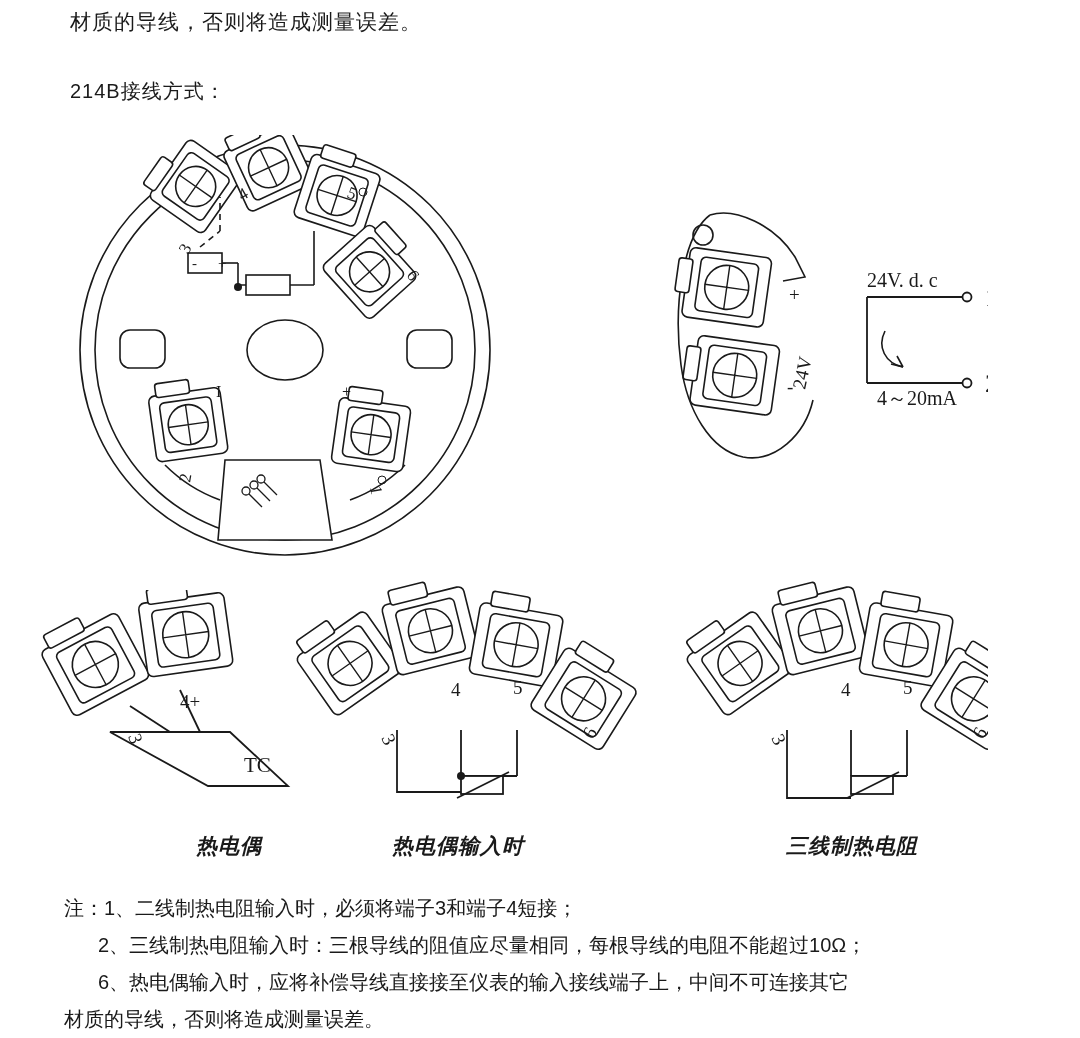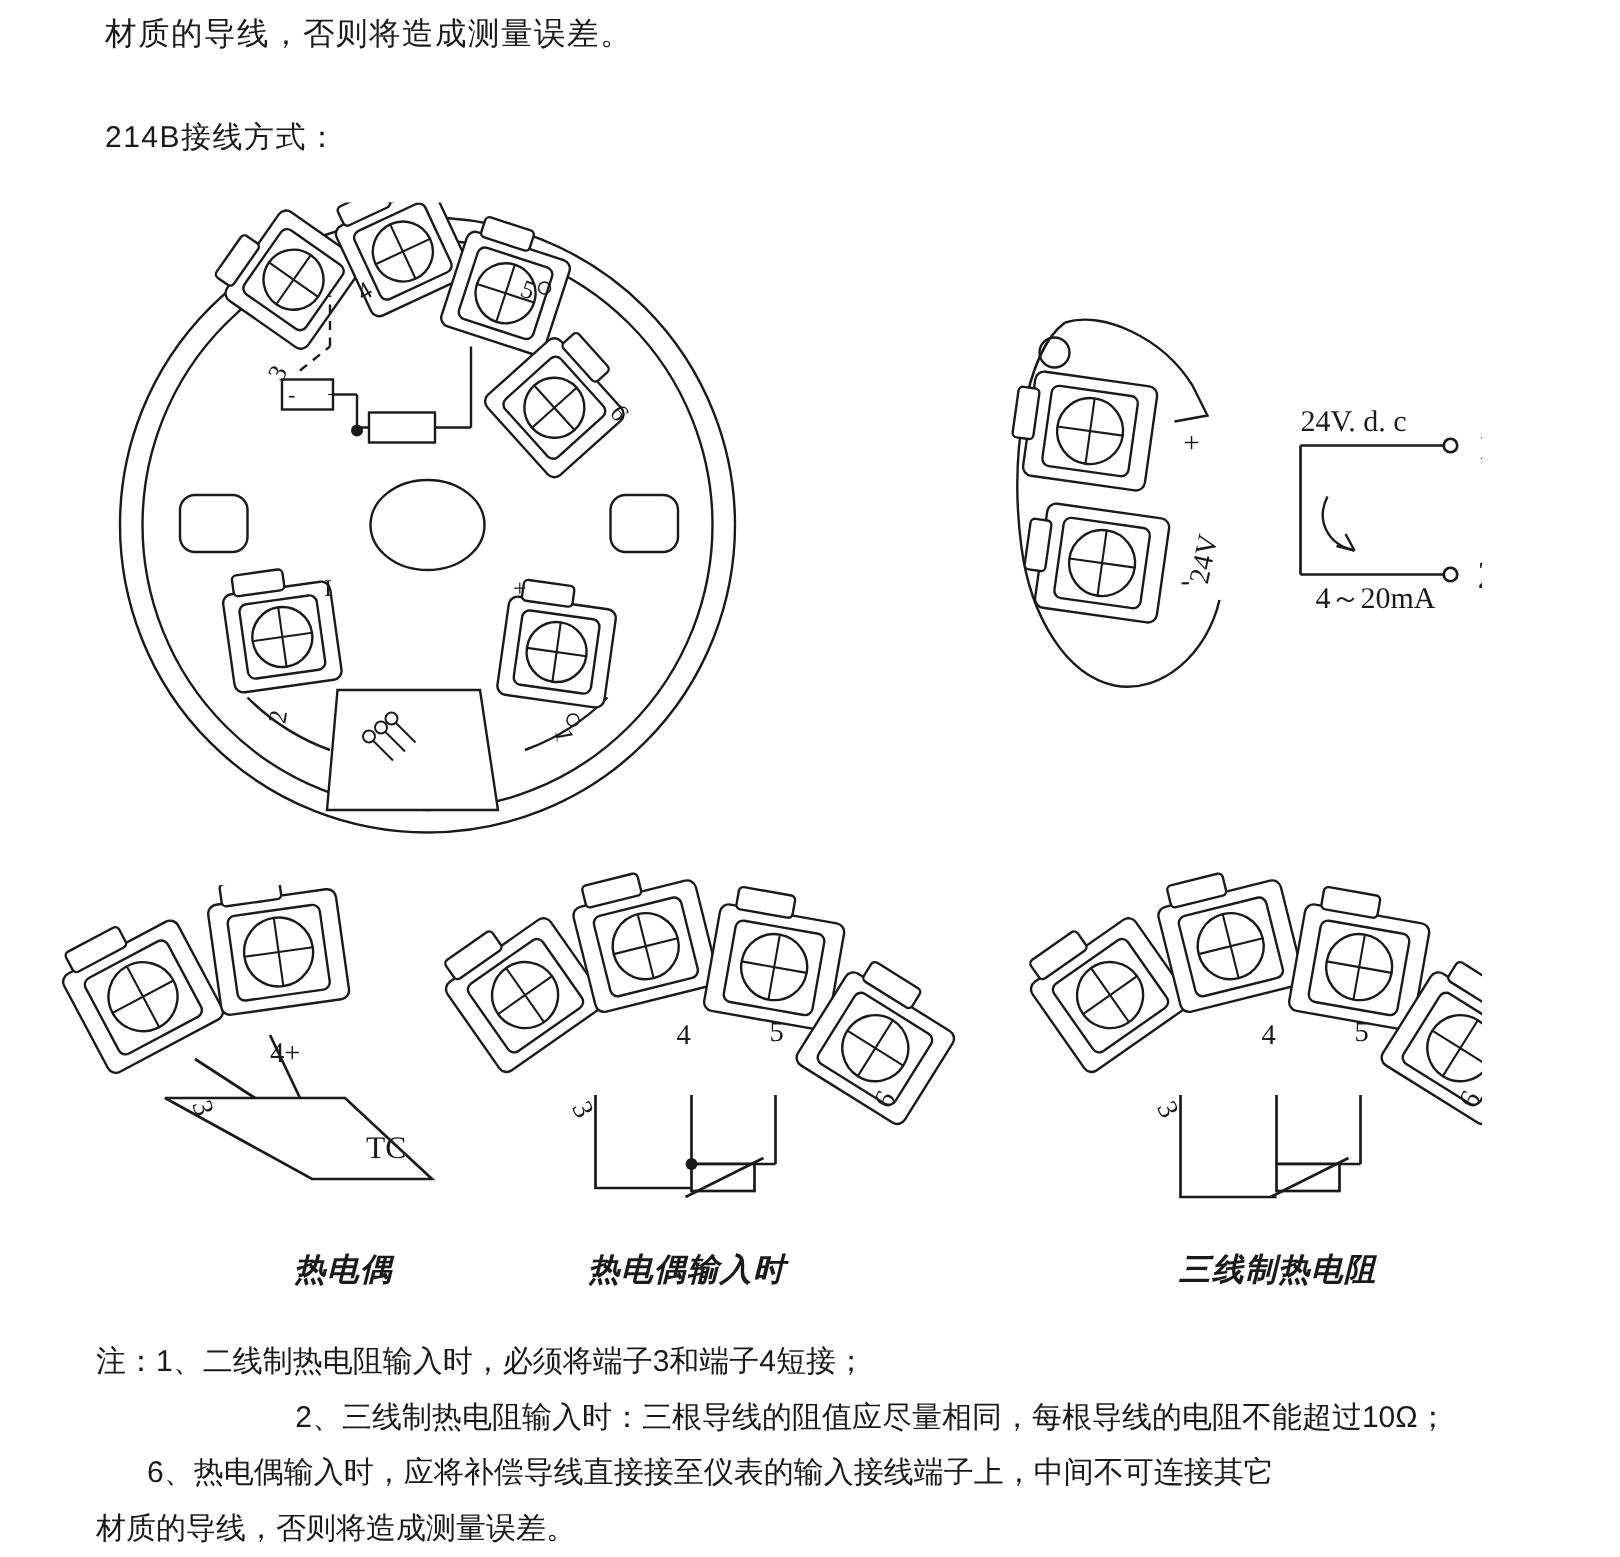--- a/index.html
+++ b/index.html
@@ -4,21 +4,21 @@
 <style>
   html,body{margin:0;padding:0;background:#ffffff;}
   body{width:1080px;height:1038px;position:relative;font-family:"Liberation Sans",sans-serif;color:#1a1a1a;}
   .page{position:relative;width:988px;height:1038px;overflow:hidden;}
   .txt{position:absolute;white-space:nowrap;}
   .top-note{left:70px;top:8px;font-size:21px;letter-spacing:1px;}
   .section-title{left:70px;top:78px;font-size:20px;font-weight:normal;letter-spacing:1px;}
   .cap{position:absolute;font-size:21px;font-weight:bold;letter-spacing:1px;font-style:italic;}
   .notes{position:absolute;left:64px;top:878px;width:1000px;font-size:20px;line-height:37px;margin-top:12px;}
   .notes div{white-space:nowrap;}
-  .notes .indent1{padding-left:34px;text-align:center;}
+  .notes .indent1{padding-left:34px;}
   .notes .indent2{padding-left:34px;}
   svg{display:block;}
   .lbl{font-family:"Liberation Serif",serif;}
 </style>
 </head>
 <body>
 
 <div class="page">
 
   <div class="txt top-note">材质的导线，否则将造成测量误差。</div>

